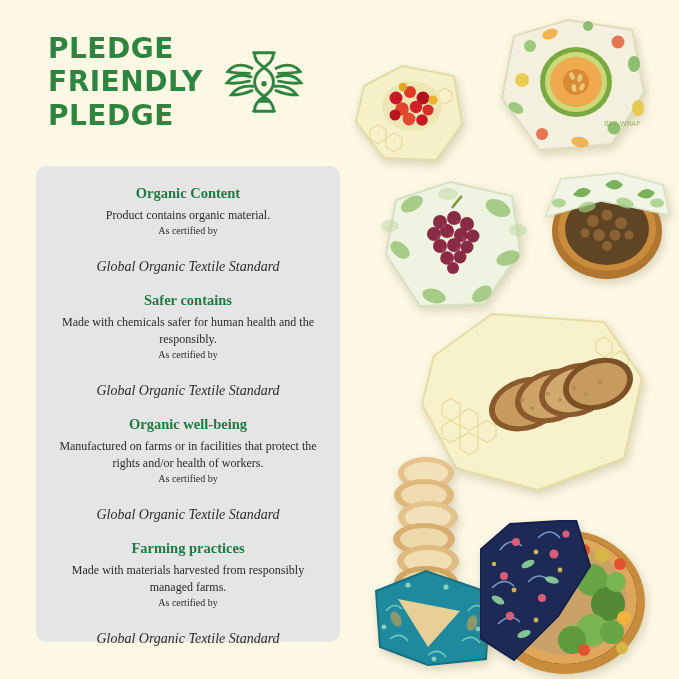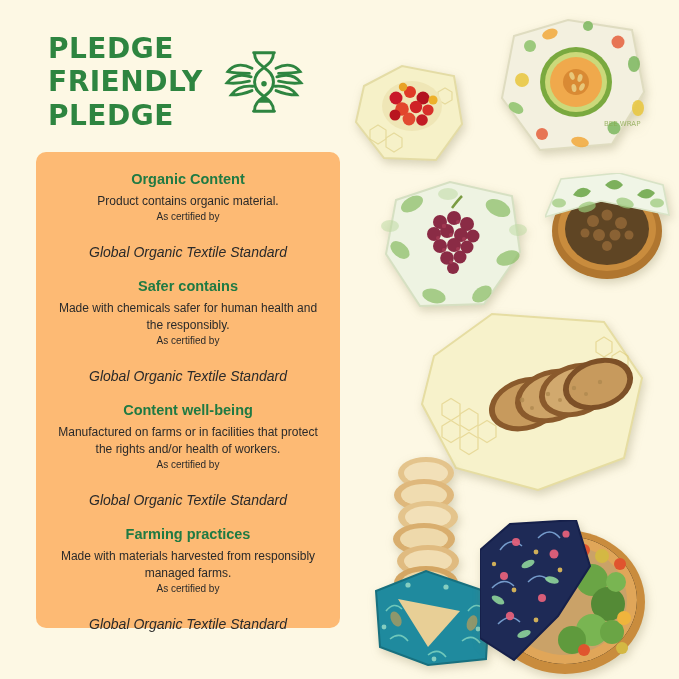--- a/index.html
+++ b/index.html
@@ -49,27 +49,28 @@
     width: 86px;
     height: 86px;
     flex: 0 0 86px;
     margin-left: 6px;
   }
 
   
   .panel {
     position: absolute;
     left: 36px;
-    top: 152px;
+    top: 166px;
     width: 304px;
     height: 476px;
-    background: #fdba74;
+    background: #e5e5e5;
     border-radius: 10px;
     padding: 18px 14px 10px 14px;
     box-sizing: border-box;
+    font-family: Liberation Serif, serif;
   }
   .cert {
     text-align: center;
     margin-bottom: 14px;
   }
   .cert:last-child { margin-bottom: 0; }
   .cert-title {
     color: #1f7a43;
     font-weight: bold;
     font-size: 14.5px;
@@ -170,21 +171,21 @@
     </div>
 
     <div class="cert">
       <div class="cert-title">Safer contains</div>
       <div class="cert-desc">Made with chemicals safer for human health and the responsibly.</div>
       <div class="cert-certby">As certified by</div>
       <div class="cert-standard">Global Organic Textile Standard</div>
     </div>
 
     <div class="cert">
-      <div class="cert-title">Content well-being</div>
+      <div class="cert-title">Organic well-being</div>
       <div class="cert-desc">Manufactured on farms or in facilities that protect the rights and/or health of workers.</div>
       <div class="cert-certby">As certified by</div>
       <div class="cert-standard">Global Organic Textile Standard</div>
     </div>
 
     <div class="cert">
       <div class="cert-title">Farming practices</div>
       <div class="cert-desc">Made with materials harvested from responsibly managed farms.</div>
       <div class="cert-certby">As certified by</div>
       <div class="cert-standard">Global Organic Textile Standard</div>

